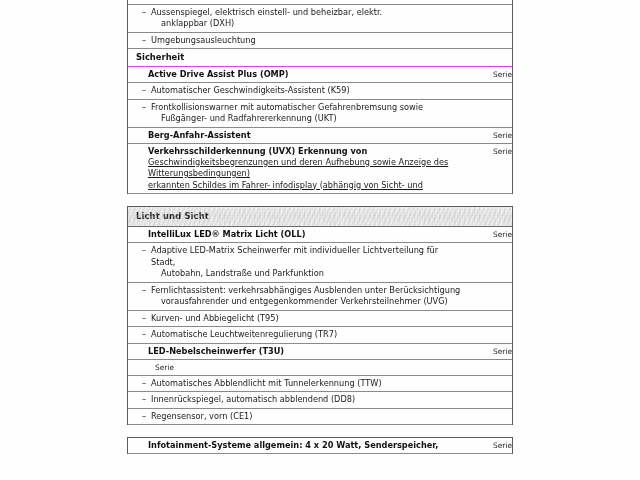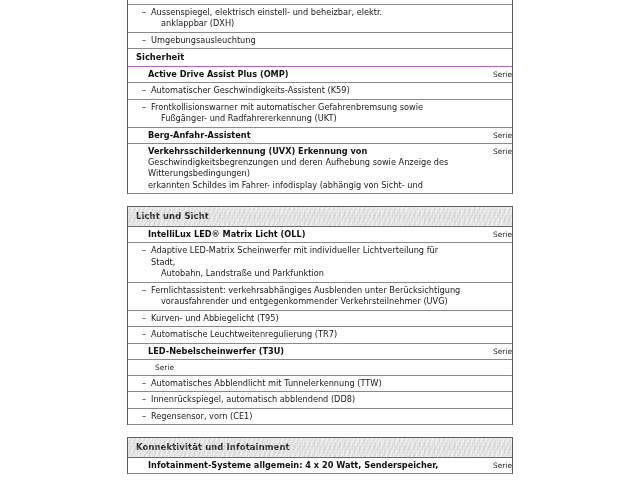--- a/index.html
+++ b/index.html
@@ -114,20 +114,21 @@
     color: #111;
   }
   .feat-title .desc {
     font-weight: bold;
   }
   .feat-desc-cont {
     font-weight: normal;
     font-size: 8.2px;
     line-height: 11.5px;
     padding-left: 14px;
+    text-decoration: underline;
   }
 
   
   .bullet {
     font-size: 8.2px;
     line-height: 11.5px;
     padding-left: 8px;
     position: relative;
     color: #1a1a1a;
   }
@@ -311,21 +312,20 @@
               <div class="bullet">
                 <span class="dash">–</span>
                 <span class="btext">Regensensor, vorn (CE1)</span>
               </div>
             </div>
             <div class="cell-avail"></div>
           </div>
         </div>
         <div class="block-gap"></div>
         <div class="tbl bordered-top">
-          <div class="sec-head">Konnektivität und Infotainment</div>
           <div class="row">
             <div class="cell-main">
               <div class="feat-title">Infotainment-Systeme allgemein: <span class="desc">4 x 20 Watt, Senderspeicher,</span></div>
             </div>
             <div class="cell-avail">Serie</div>
           </div>
         </div>
       </div>
   </div>
 

